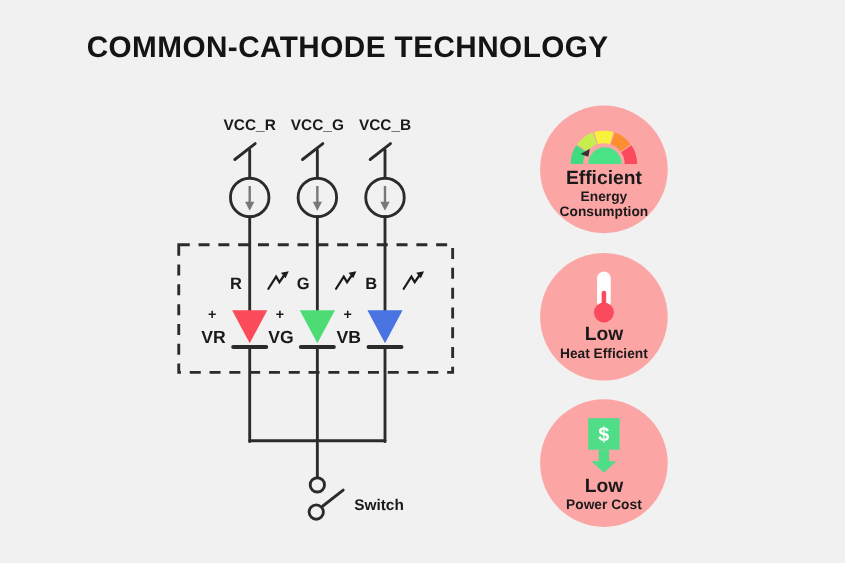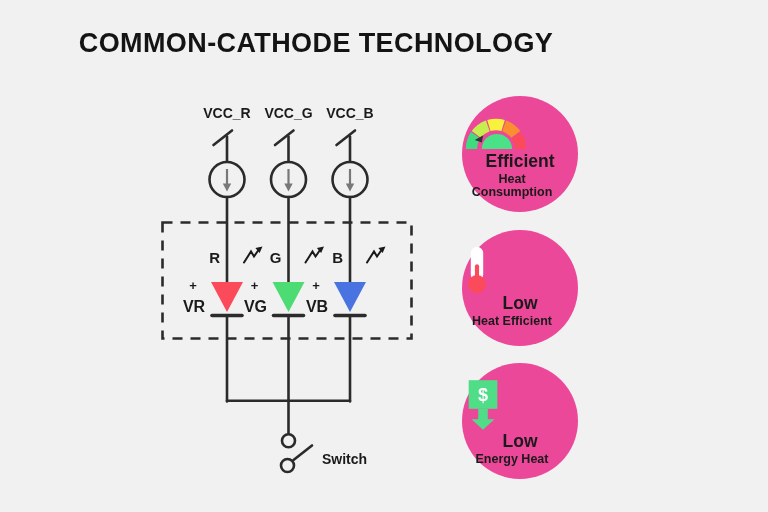--- a/index.html
+++ b/index.html
@@ -20,22 +20,22 @@
   .ckt .ghead  { fill:#787878; }
   .ckt text    { fill:#1a1a1a; font-weight:bold; font-family:"Liberation Sans",sans-serif; }
   .vcc   { font-size:14px; }
   .ledlab{ font-size:15px; }
   .plus  { font-size:13px; }
   .vlab  { font-size:16px; }
   .swlab { font-size:14px; }
   .earrow path    { stroke:#1a1a1a; stroke-width:2; fill:none; stroke-linecap:round; }
   .earrow polygon { fill:#1a1a1a; }
   .badge {
-    position:absolute; left:462px; width:116px; height:116px; border-radius:50%;
-    background:#ec4899; display:flex; flex-direction:column; text-align:center;
+    position:absolute; left:491px; width:116px; height:116px; border-radius:50%;
+    background:#fca5a5; display:flex; flex-direction:column; align-items:center; text-align:center;
   }
   #badge-power { top:96px; } #badge-heat { top:230px; } #badge-cost { top:363px; }
   .btitle { font-size:17.5px; font-weight:bold; color:#1a1a1a; line-height:1.08; }
   .bsub   { font-size:12.5px; font-weight:bold; color:#1a1a1a; line-height:1.08; width:100px; }
   .icon-gauge { margin-top:17px; }
   .icon-thermo{ margin-top:16px; }
   .icon-dollar{ margin-top:17px; }
   .mt1{margin-top:1px;} .mt2{margin-top:2px;} .mt0{margin-top:0;}
   .dollar-glyph { font-size:19px; font-weight:bold; fill:#ffffff; font-family:"Liberation Sans",sans-serif; }
 </style>
@@ -116,37 +116,37 @@
     <svg class="icon-gauge" width="68" height="38" viewBox="0 0 72 40">
       <path d="M4,38 A32,32 0 0 1 9.5,20.1 L19.4,26.8 A20,20 0 0 0 16,38 Z" fill="#3edc7e"></path>
       <path d="M10.3,19 A32,32 0 0 1 25.3,7.8 L29.3,19.1 A20,20 0 0 0 19.9,26.1 Z" fill="#c6ee4f"></path>
       <path d="M26.7,7.4 A32,32 0 0 1 45.3,7.4 L41.8,18.9 A20,20 0 0 0 30.2,18.9 Z" fill="#f8f23c"></path>
       <path d="M46.7,7.8 A32,32 0 0 1 61.7,19 L52.1,26.1 A20,20 0 0 0 42.7,19.1 Z" fill="#fb8e31"></path>
       <path d="M62.5,20.1 A32,32 0 0 1 68,38 L56,38 A20,20 0 0 0 52.6,26.8 Z" fill="#fb4a5c"></path>
       <path d="M21,38 A16,16 0 0 1 53,38 Z" fill="#4ae287"></path>
       <polygon points="13.5,28.5 22.5,23.5 21,31" fill="#333333"></polygon>
     </svg>
     <div class="btitle mt1">Efficient</div>
-    <div class="bsub mt2">Heat Consumption</div>
+    <div class="bsub mt2">Energy Consumption</div>
   </div>
 
   <div class="badge" id="badge-heat">
     <svg class="icon-thermo" width="30" height="48" viewBox="0 0 36 58">
       <rect x="10.5" y="1" width="15" height="41" rx="7.5" fill="#ffffff"></rect>
       <rect x="15.5" y="22" width="5" height="20" rx="2.5" fill="#fb4a5c"></rect>
       <circle cx="18" cy="46" r="11" fill="#fb4a5c"></circle>
     </svg>
     <div class="btitle mt0">Low</div>
     <div class="bsub mt2">Heat Efficient</div>
   </div>
 
   <div class="badge" id="badge-cost">
     <svg class="icon-dollar" width="42" height="50" viewBox="0 0 44 52">
       <rect x="7" y="0" width="30" height="30" fill="#50dd88"></rect>
       <rect x="17" y="30" width="10" height="12" fill="#50dd88"></rect>
       <polygon points="10,41 34,41 22,52" fill="#50dd88"></polygon>
       <text x="22" y="21.5" text-anchor="middle" class="dollar-glyph">$</text>
     </svg>
     <div class="btitle mt2">Low</div>
-    <div class="bsub mt2">Energy Heat</div>
+    <div class="bsub mt2">Power Cost</div>
   </div>
 
 </div>
 
 </body></html>

